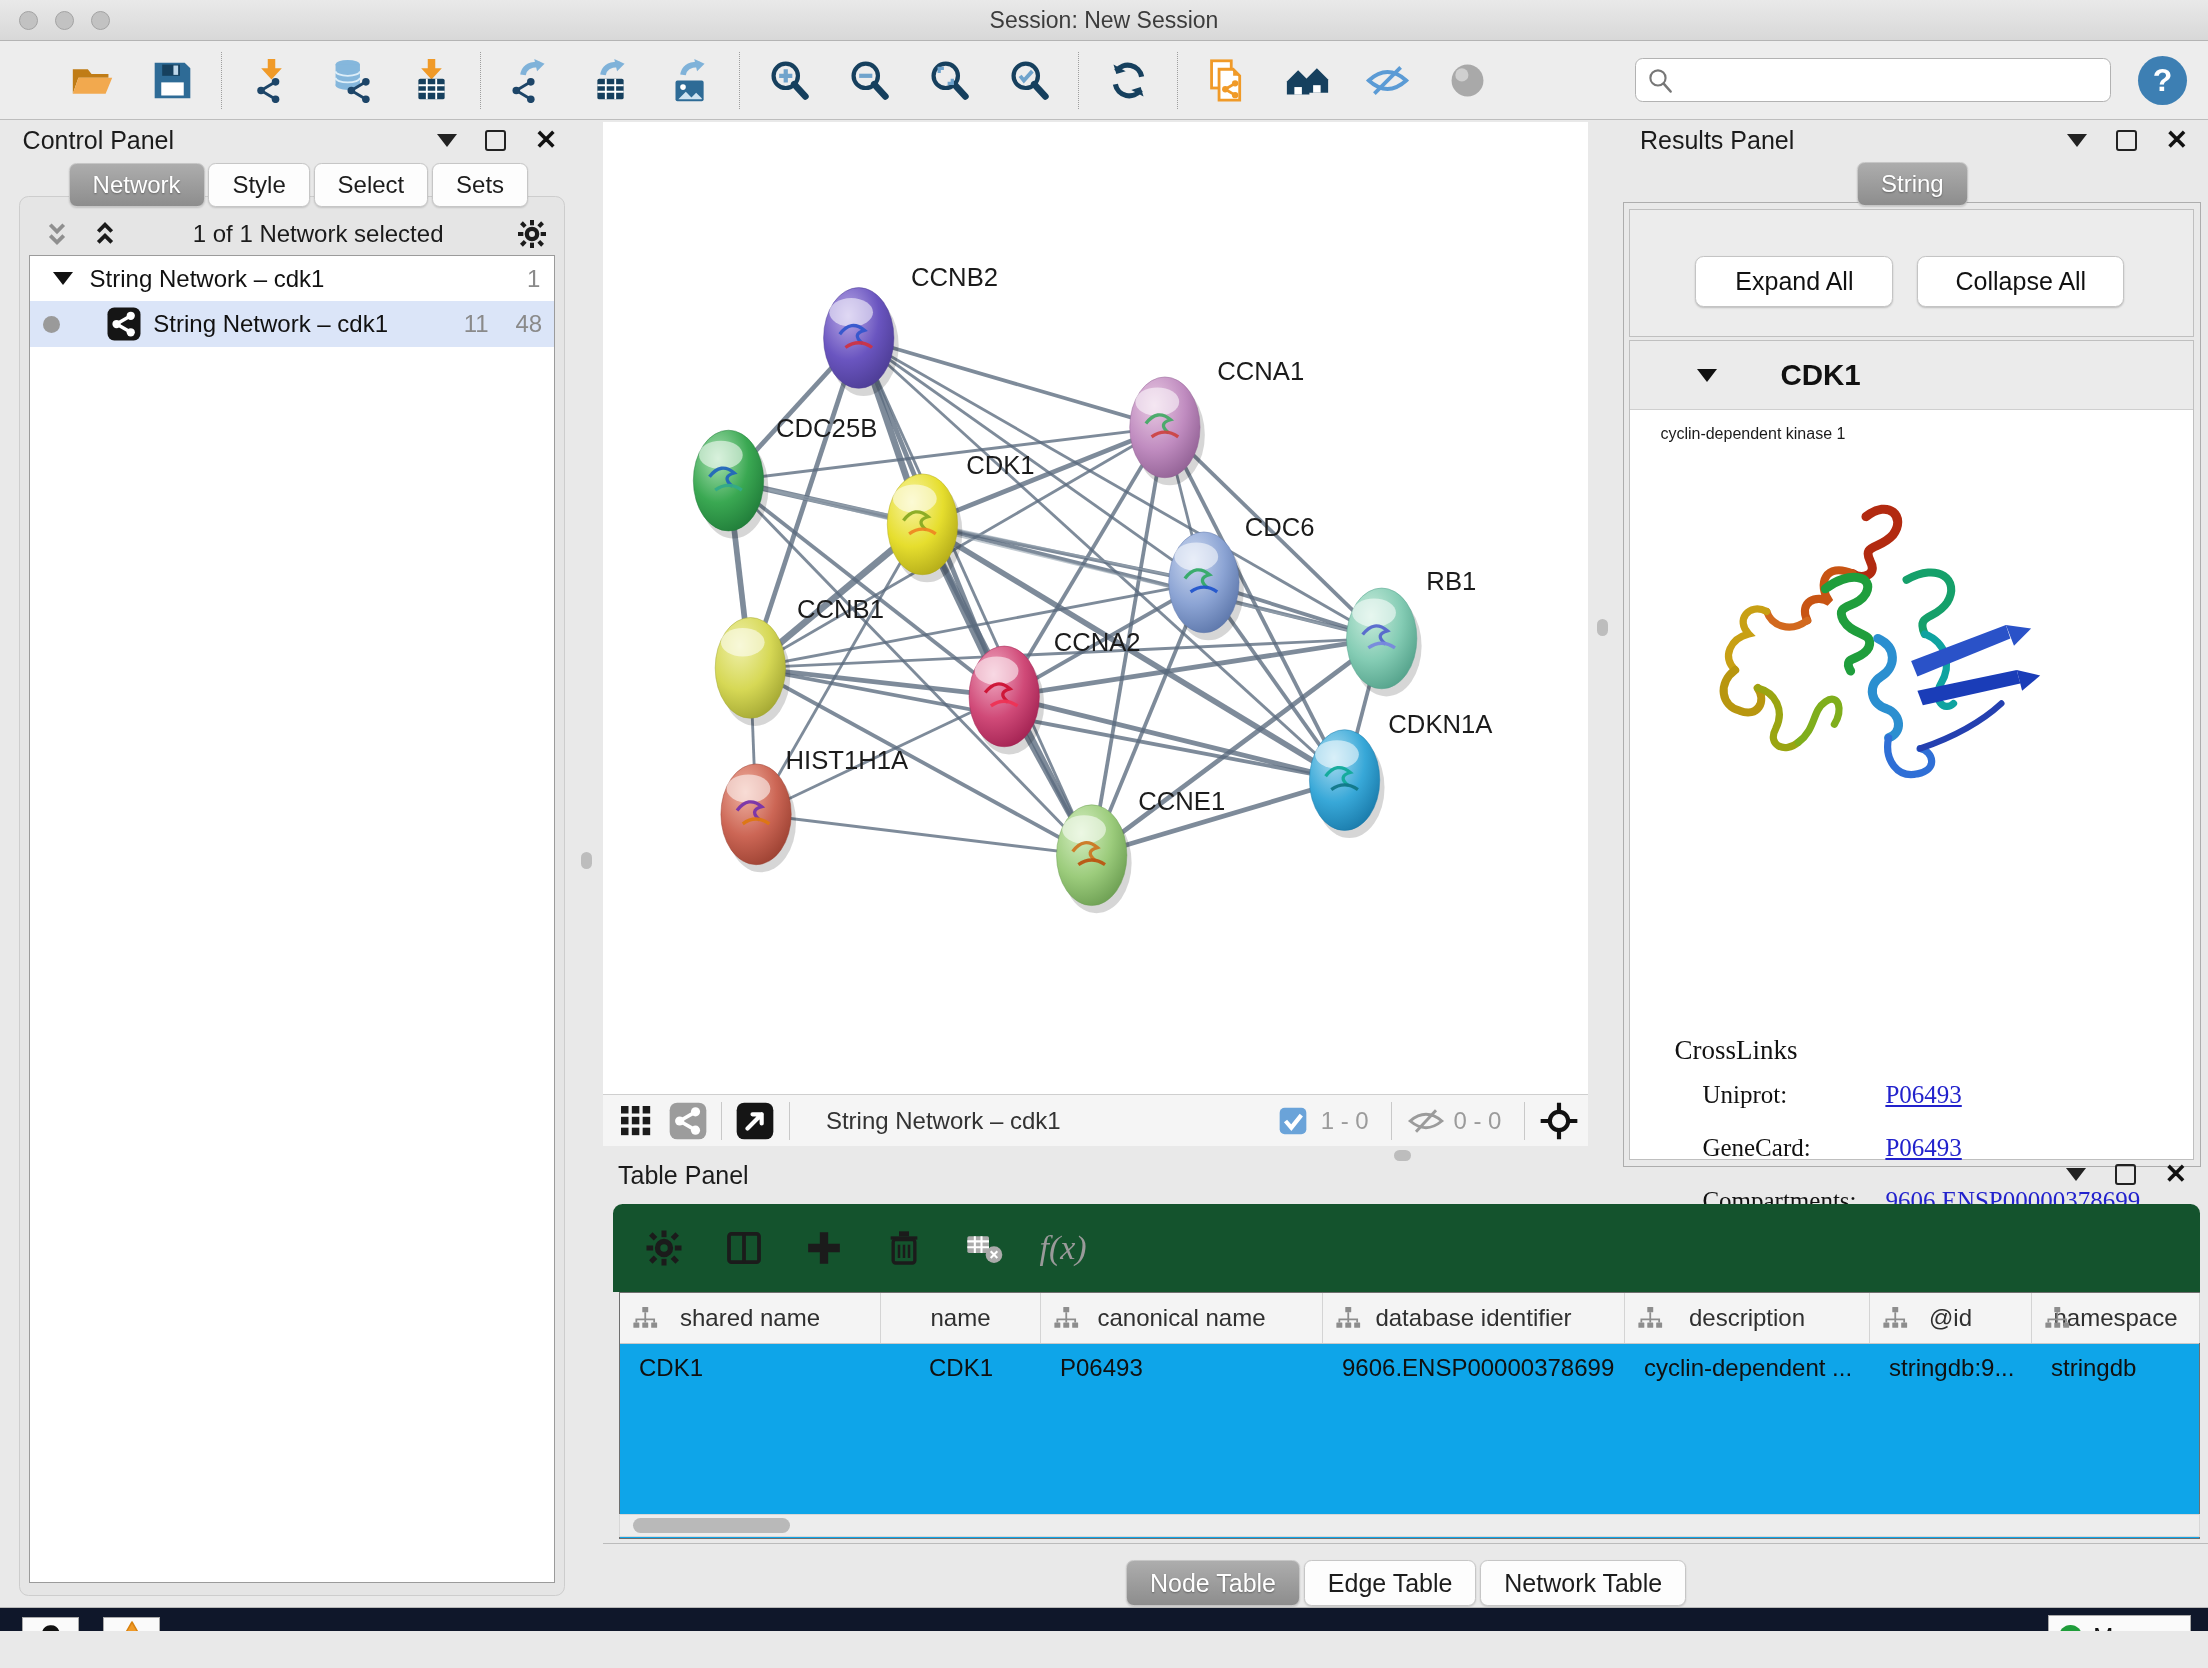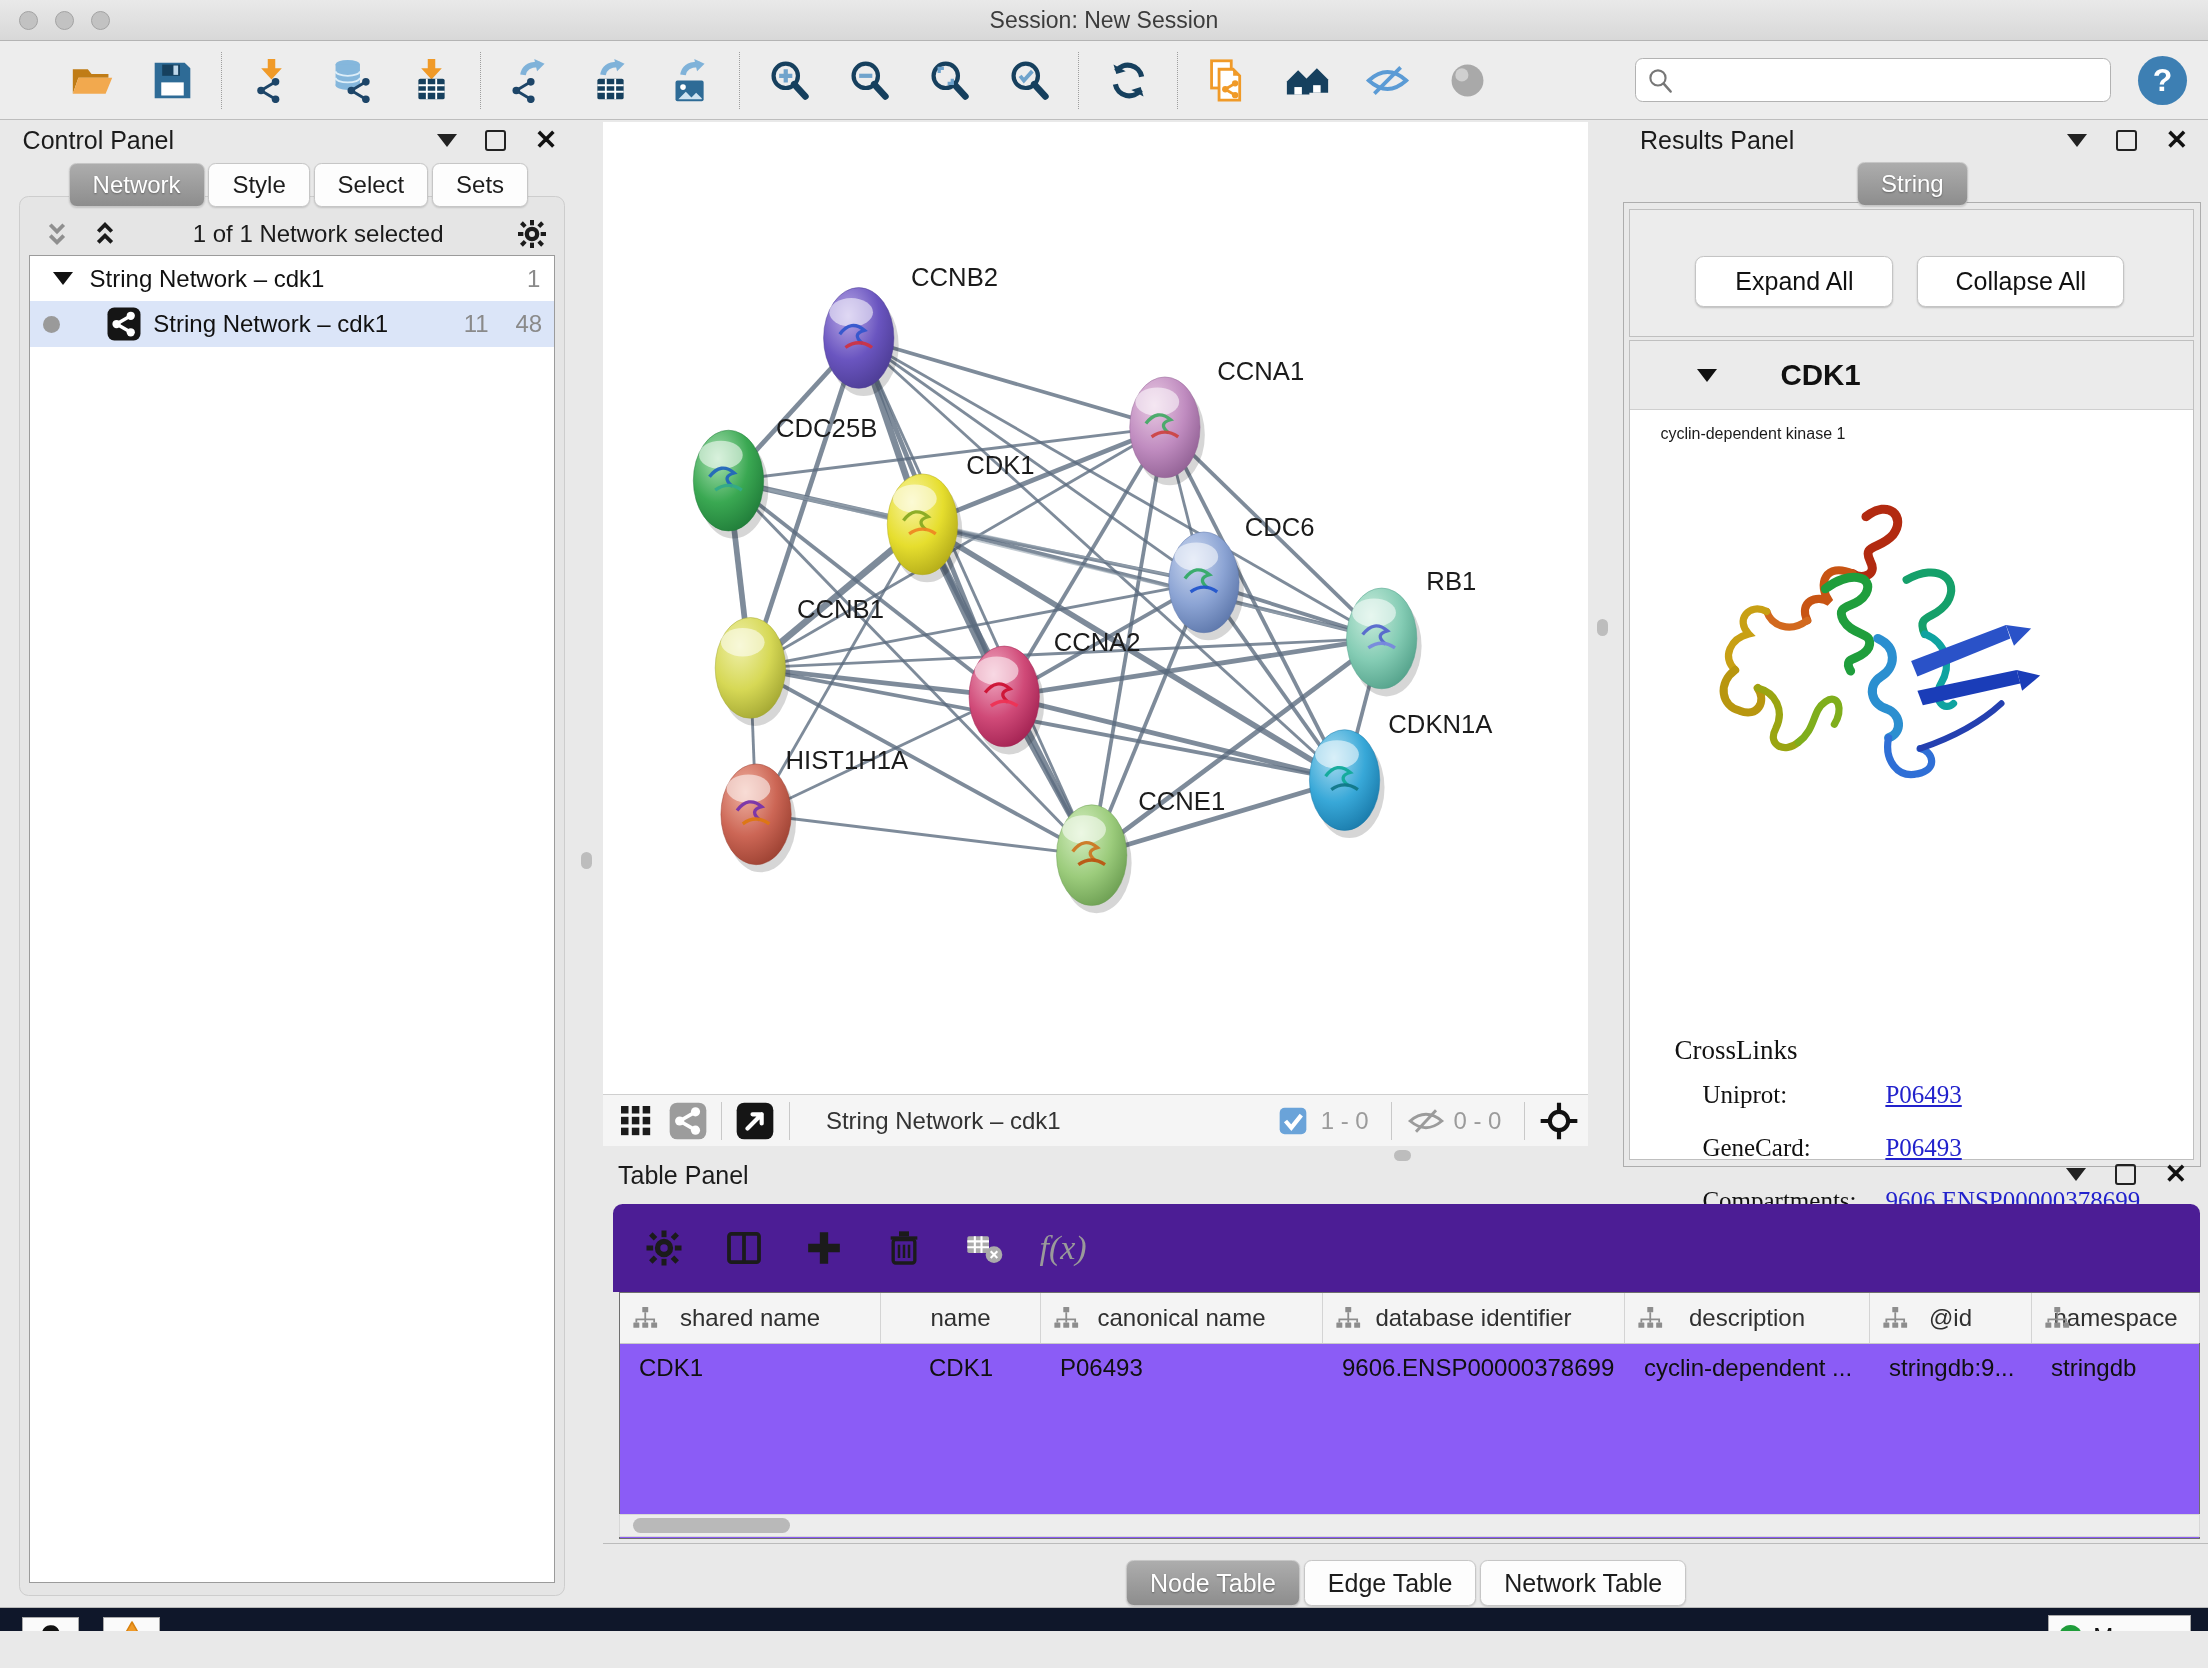--- a/index.html
+++ b/index.html
@@ -68,24 +68,24 @@
   .rp-sec-head{position:absolute;left:0;top:0;right:0;height:68px;background:#ebebeb;border-bottom:1px solid #cfcfcf;display:flex;align-items:center;}
   .rp-gene{font-size:29.5px;font-weight:bold;color:#111;margin-left:63px;}
   .rp-desc{position:absolute;left:30px;top:84px;font-size:16px;color:#1b1b1b;}
   .protein{position:absolute;left:36px;top:126px;width:409px;height:361px;}
   .xl-head{position:absolute;left:44px;top:694px;font-family:"Liberation Serif",serif;font-weight:normal;font-size:27px;color:#111;}
   .xl-row{position:absolute;left:72px;width:476px;font-family:"Liberation Serif",serif;font-size:25px;color:#111;}
   .xl-row a{position:absolute;left:183px;color:#2222cc;text-decoration:underline;}
 
   
   .table-panel{position:absolute;left:603px;top:1151px;width:1605px;height:457px;}
-  .tp-toolbar{position:absolute;left:9.5px;top:53px;right:7.6px;height:88px;background:#4c1d95;border-radius:9.5px 9.5px 0 0;display:flex;align-items:center;padding-left:27px;gap:32px;box-sizing:border-box;}
+  .tp-toolbar{position:absolute;left:9.5px;top:53px;right:7.6px;height:88px;background:#14532d;border-radius:9.5px 9.5px 0 0;display:flex;align-items:center;padding-left:27px;gap:32px;box-sizing:border-box;}
   .tp-toolbar .tb-icon svg{width:40px;height:40px;}
   .fx{font-family:"Liberation Serif",serif;font-style:italic;font-size:34px;color:#9a9a9a;}
-  .tbl{position:absolute;left:16px;top:141px;width:1581px;height:247px;background:#8b5cf6;border:1.9px solid #6e6e6e;box-sizing:border-box;}
+  .tbl{position:absolute;left:16px;top:141px;width:1581px;height:247px;background:#0ea5e9;border:1.9px solid #6e6e6e;box-sizing:border-box;}
   .tbl-head{display:flex;height:50px;background:#f4f4f4;border-bottom:1px solid #c9c9c9;}
   .th{position:relative;display:flex;align-items:center;justify-content:center;font-size:24px;color:#2f2f2f;border-right:1px solid #d4d4d4;box-sizing:border-box;overflow:hidden;white-space:nowrap;}
   .th svg{position:absolute;left:11.4px;width:28.5px;height:28.5px;}
   .tbl-row{display:flex;height:47px;}
   .td{font-size:24px;color:#101010;display:flex;align-items:center;padding-left:19px;box-sizing:border-box;overflow:hidden;white-space:nowrap;}
   .td.center{justify-content:center;padding-left:0;}
   .hscroll{position:absolute;left:16px;top:363px;width:1581px;height:23px;background:#ededed;border:1px solid #d7d7d7;box-sizing:border-box;}
   .hthumb{position:absolute;left:13.3px;top:2.9px;width:157px;height:15px;border-radius:7.6px;background:#b9b9b9;}
   .tp-sepline{position:absolute;left:0;top:392px;width:100%;border-top:1px solid #bbb;}
   .tp-tabs{position:absolute;left:523px;top:409px;display:flex;}

